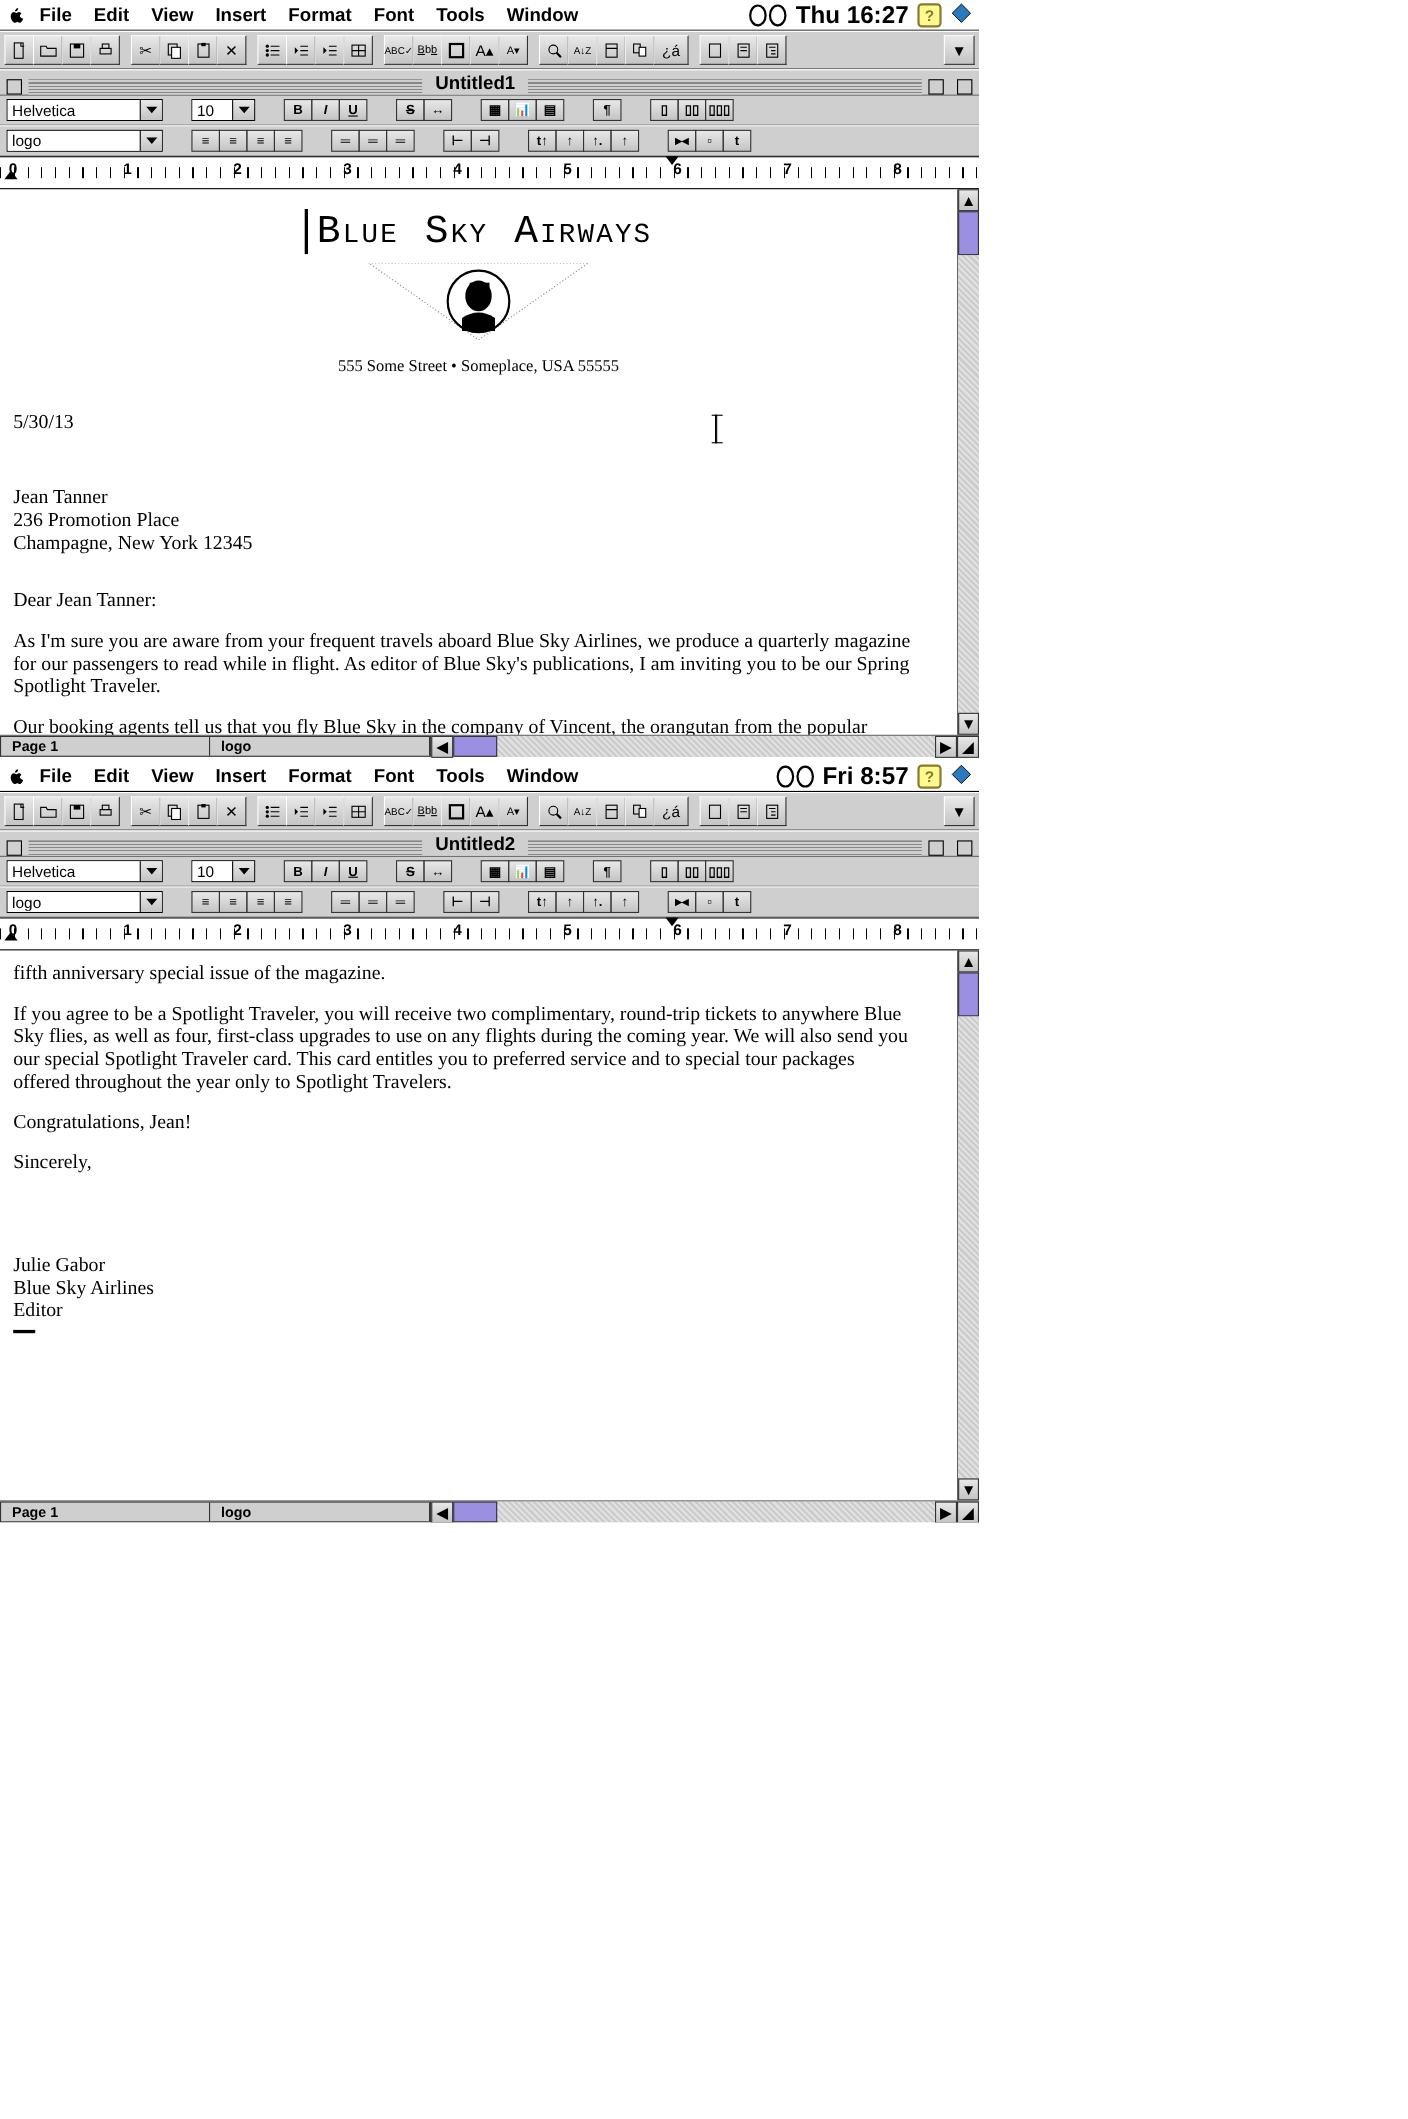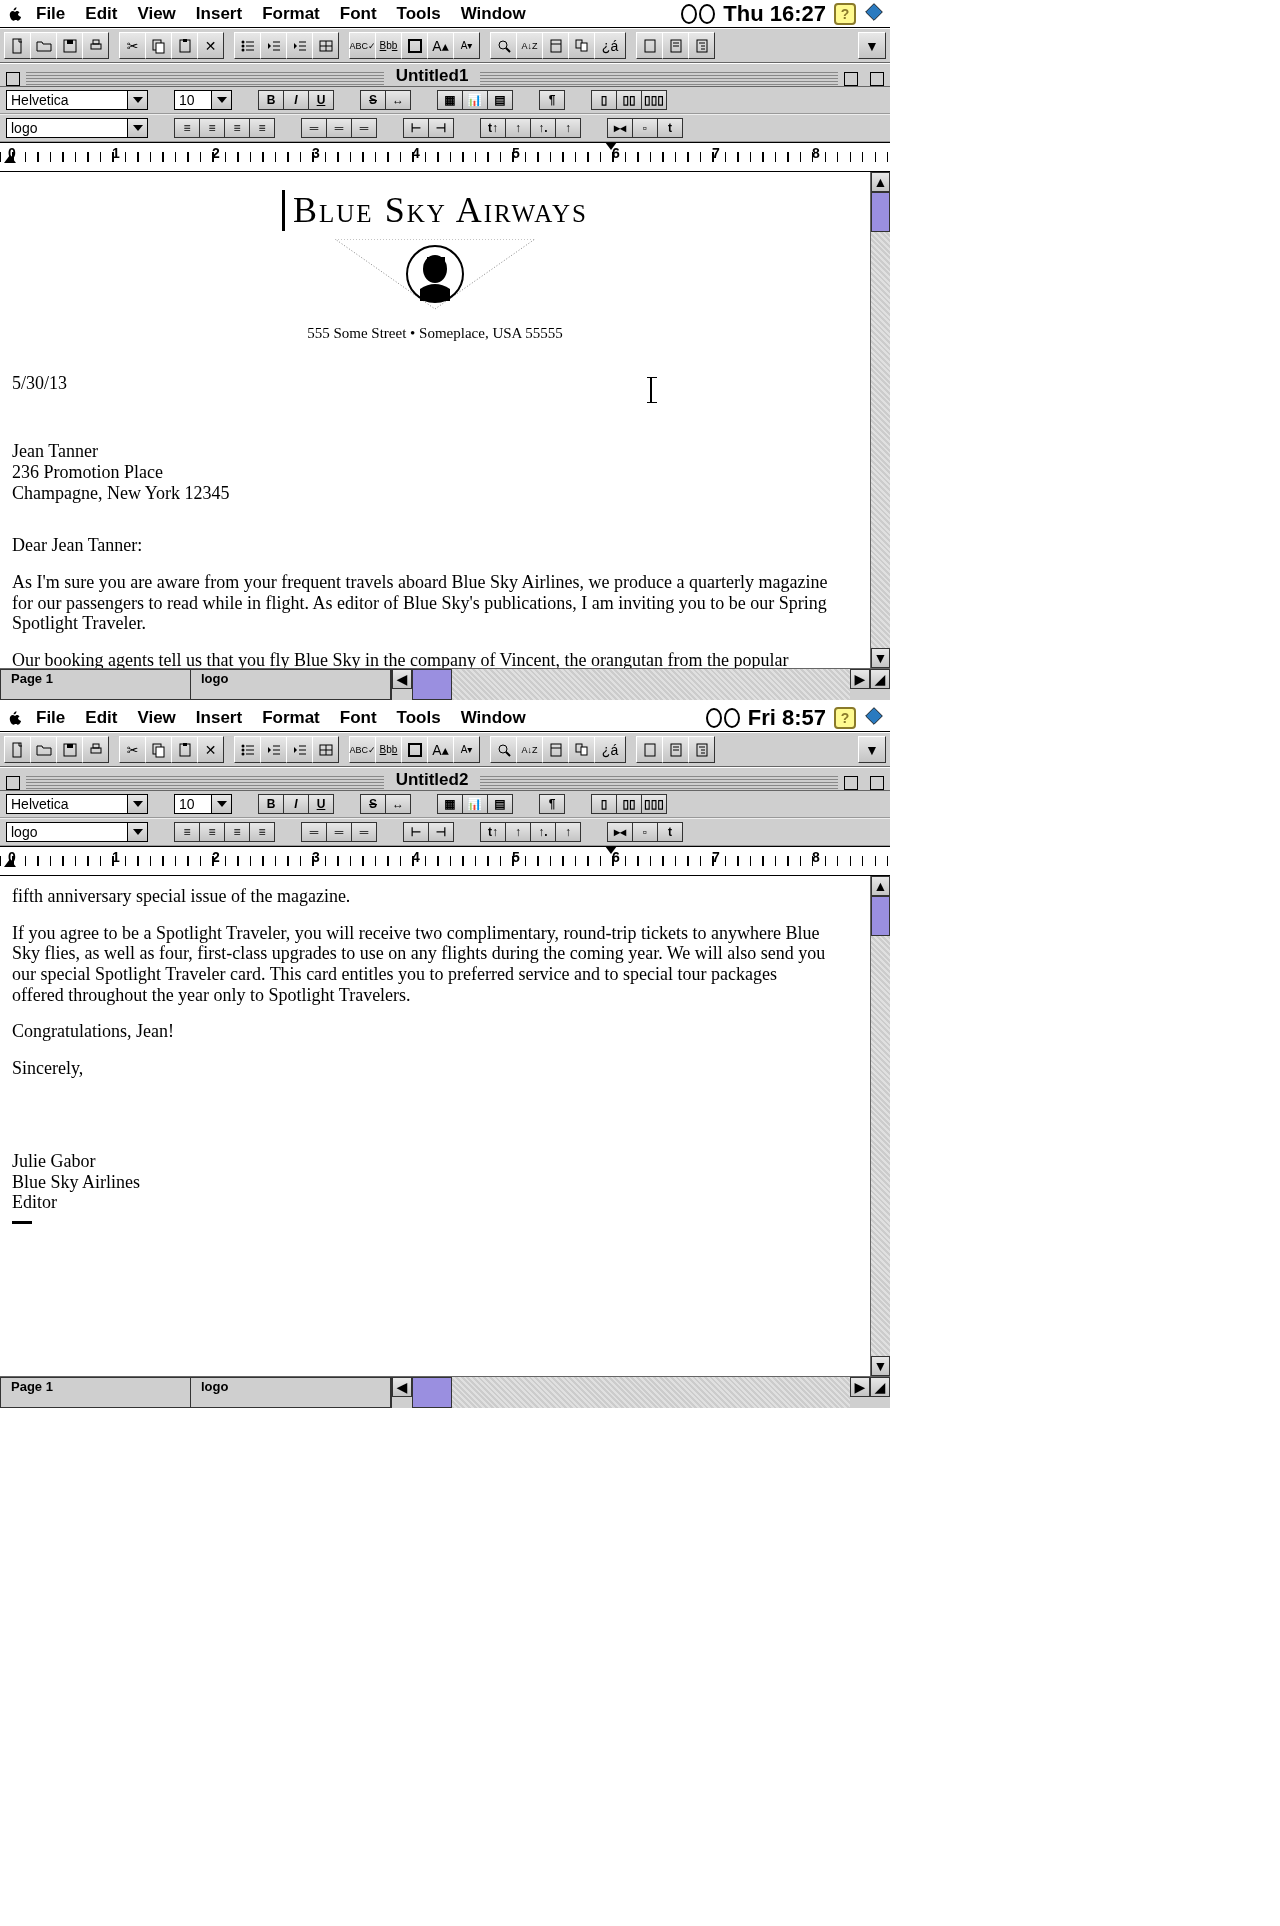--- a/index.html
+++ b/index.html
@@ -206,21 +206,21 @@
 }
 .scroll-arrow {
   height: 20px;
   background: linear-gradient(#e8e8e8,#c4c4c4);
   border: 1px solid #333;
   display: flex; align-items: center; justify-content: center;
 }
 .scroll-track { flex: 1; background: repeating-linear-gradient(45deg,#ccc 0,#ccc 2px,#e0e0e0 2px,#e0e0e0 4px); }
 .scroll-thumb { width: 100%; background: #9a8fe0; border: 1px solid #333; }
 .scrollbar-h {
-  height: 32px;
+  height: 20px;
   background: #CFCFCF;
   border-top: 1px solid #666;
   display: flex;
 }
 .status-section {
   display: flex;
   background: #CFCFCF;
   border: 1px solid #333;
   height: 100%;
 }
@@ -232,21 +232,21 @@
 }
 .scroll-h-track { flex: 1; background: repeating-linear-gradient(45deg,#ccc 0,#ccc 2px,#e0e0e0 2px,#e0e0e0 4px); display:flex; }
 .letterhead {
   text-align: center;
   margin: 0 0 30px 0;
 }
 .letterhead .company-name {
   font-size: 36px;
   font-weight: normal;
   letter-spacing: 2px;
-  font-family: Liberation Serif, serif;
+  font-family: Liberation Mono, monospace;
   font-variant: small-caps;
   border-left: 3px solid #000;
   padding-left: 8px;
   display: inline-block;
 }
 .letterhead .logo-art {
   margin: 8px auto 6px;
   width: 200px; height: 80px;
   position: relative;
 }

